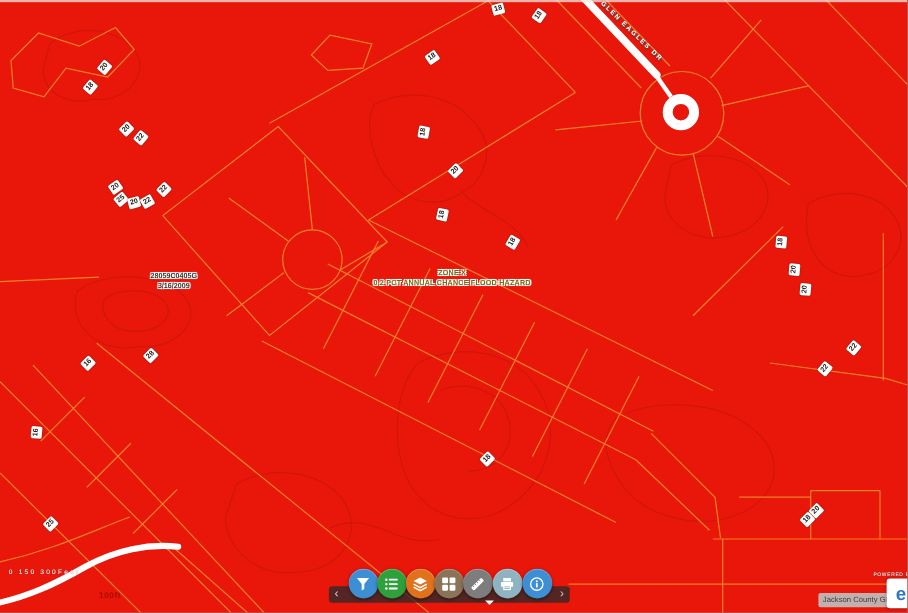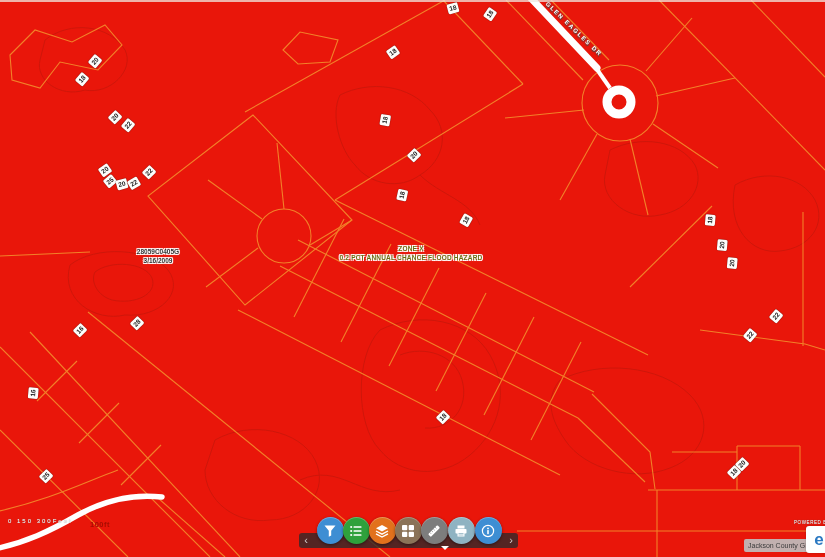--- a/index.html
+++ b/index.html
@@ -23,21 +23,21 @@
   .street-label{position:absolute;left:536px;top:26px;z-index:3;color:#fff;font-weight:700;font-size:6px;
         letter-spacing:1.6px;white-space:nowrap;transform:rotate(44deg);transform-origin:center;
         text-shadow:0 0 2px #555,1px 1px 1px #444;}
 
   
   .scale-feet{position:absolute;left:8px;top:518px;z-index:4;color:#fff;font-size:6px;letter-spacing:2px;
         text-shadow:0 0 1px #666;}
   .watermark{position:absolute;left:2px;top:514px;z-index:6;color:#fff;font-weight:700;font-size:20px;
         letter-spacing:.5px;white-space:nowrap;
         text-shadow:-1px -1px 0 #3a3a3a,1px -1px 0 #3a3a3a,-1px 1px 0 #3a3a3a,1px 1px 0 #3a3a3a,0 0 3px #222;}
-  .scale-100{position:absolute;left:90px;top:520px;z-index:5;color:#a80d02;font-size:7.5px;font-weight:700;
+  .scale-100{position:absolute;left:90px;top:537px;z-index:5;color:#a80d02;font-size:7.5px;font-weight:700;
         letter-spacing:.5px;}
 
   
   .toolbar-bar{position:absolute;left:299px;top:533px;width:219px;height:15px;z-index:7;
         background:rgba(42,42,42,.78);border-radius:3px;}
   .tb-chevron{position:absolute;top:0;width:12px;height:15px;color:#cfcfcf;font-size:11px;line-height:14px;
         text-align:center;cursor:pointer;user-select:none;}
   .tb-prev{left:1px;} .tb-next{right:1px;}
   .tb-caret{position:absolute;left:441px;top:546px;z-index:9;width:0;height:0;
         border-left:4px solid transparent;border-right:4px solid transparent;border-top:4px solid #fff;}

